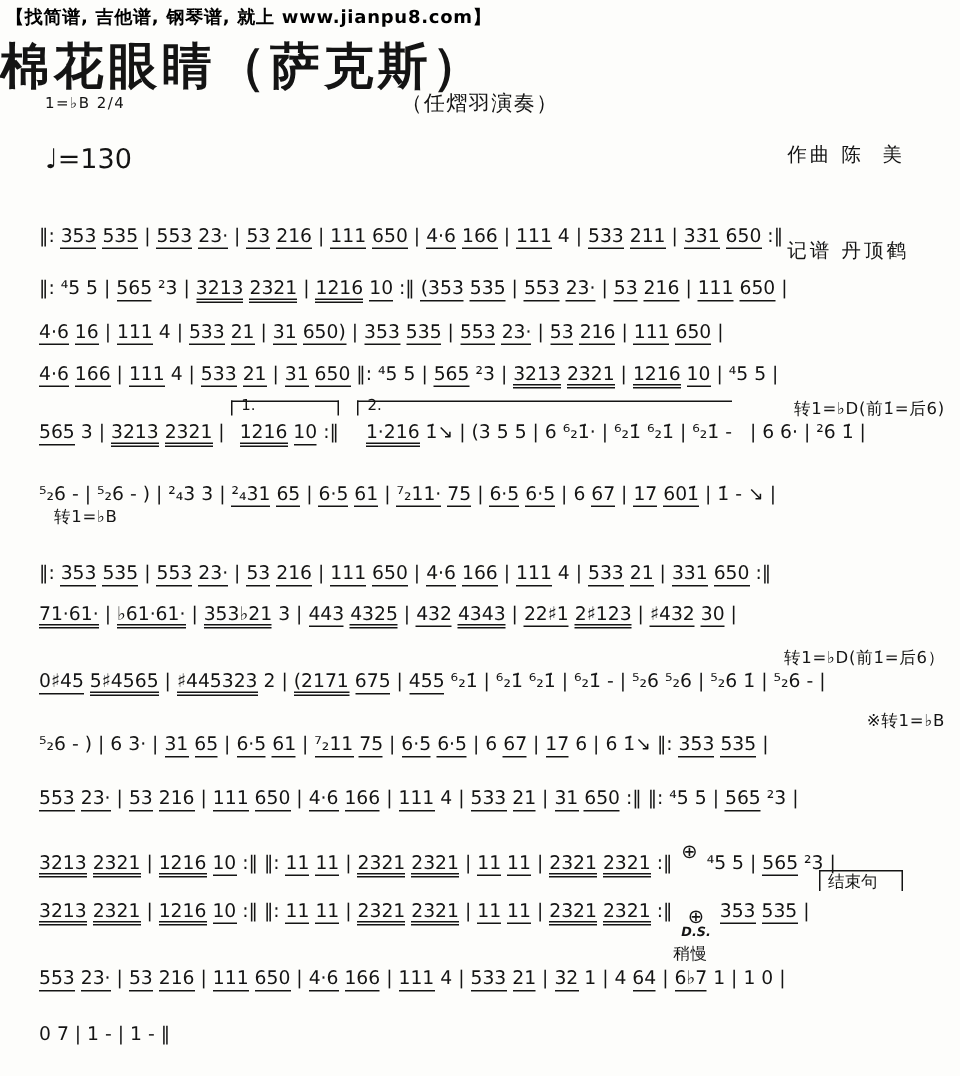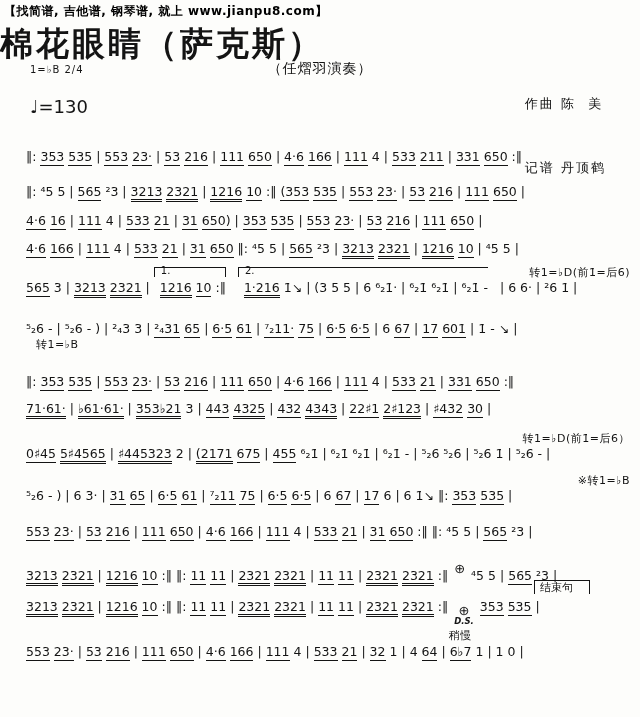--- a/index.html
+++ b/index.html
@@ -77,15 +77,16 @@
     <div class="line" style="top: 172px;"><span>⁵₂6</span> <span>-</span> <span>|</span> <span>⁵₂6</span> <span>-</span> <span>)</span> <span>|</span> <span>²₄3</span> <span>3</span> <span>|</span> <span class="u1">²₄31</span> <span class="u1">65</span> <span>|</span> <span class="u1">6·5</span> <span class="u1">61</span> <span>|</span> <span class="u1">⁷₂11·</span> <span class="u1">75</span> <span>|</span> <span class="u1">6·5</span> <span class="u1">6·5</span> <span>|</span> <span>6</span> <span class="u1">67</span> <span>|</span> <span class="u1">17</span> <span class="u1">601̇</span> <span>|</span> <span>1̇</span> <span>-</span> <span>↘</span> <span>|</span><span class="ann" style="bottom: -16px; left: 10px;">转1=♭B</span></div>
     <div class="line" style="top: 225px;"><span>‖:</span> <span class="u1">353</span> <span class="u1">535</span> <span>|</span> <span class="u1">553</span> <span class="u1">23·</span> <span>|</span> <span class="u1">53</span> <span class="u1">216</span> <span>|</span> <span class="u1">111</span> <span class="u1">650</span> <span>|</span> <span class="u1">4·6</span> <span class="u1">166</span> <span>|</span> <span class="u1">111</span> <span>4</span> <span>|</span> <span class="u1">533</span> <span class="u1">21</span> <span>|</span> <span class="u1">331</span> <span class="u1">650</span> <span>:‖</span></div>
     <div class="line" style="top: 252px;"><span class="u2">71·61·</span> <span>|</span> <span class="u2">♭61·61·</span> <span>|</span> <span class="u2">353♭21</span> <span>3</span> <span>|</span> <span class="u1">443</span> <span class="u2">4325</span> <span>|</span> <span class="u1">432</span> <span class="u2">4343</span> <span>|</span> <span class="u1">22♯1</span> <span class="u2">2♯123</span> <span>|</span> <span class="u1">♯432</span> <span class="u1">30</span> <span>|</span></div>
     <div class="line" style="top: 297px;"><span class="u1">0♯45</span> <span class="u2">5♯4565</span> <span>|</span> <span class="u2">♯445323</span> <span>2</span> <span>|</span> <span class="u2">(2171</span> <span class="u1">675</span> <span>|</span> <span class="u1">455</span> <span>⁶₂1̇</span> <span>|</span> <span>⁶₂1̇</span> <span>⁶₂1̇</span> <span>|</span> <span>⁶₂1̇</span> <span>-</span> <span>|</span> <span>⁵₂6</span> <span>⁵₂6</span> <span>|</span> <span>⁵₂6</span> <span>1̇</span> <span>|</span> <span>⁵₂6</span> <span>-</span> <span>|</span><span class="ann" style="top: -15px; right: 0px;">转1=♭D(前1̇=后6）</span></div>
     <div class="line" style="top: 339px;"><span>⁵₂6</span> <span>-</span> <span>)</span> <span>|</span> <span>6</span> <span>3·</span> <span>|</span> <span class="u1">31</span> <span class="u1">65</span> <span>|</span> <span class="u1">6·5</span> <span class="u1">61</span> <span>|</span> <span class="u1">⁷₂11</span> <span class="u1">75</span> <span>|</span> <span class="u1">6·5</span> <span class="u1">6·5</span> <span>|</span> <span>6</span> <span class="u1">67</span> <span>|</span> <span class="u1">17</span> <span>6</span> <span>|</span> <span>6</span> <span>1̇↘</span> <span>‖:</span> <span class="u1">353</span> <span class="u1">535</span> <span>|</span><span class="ann" style="top: -15px; right: 0px;">※转1=♭B</span></div>
     <div class="line" style="top: 375px;"><span class="u1">553</span> <span class="u1">23·</span> <span>|</span> <span class="u1">53</span> <span class="u1">216</span> <span>|</span> <span class="u1">111</span> <span class="u1">650</span> <span>|</span> <span class="u1">4·6</span> <span class="u1">166</span> <span>|</span> <span class="u1">111</span> <span>4</span> <span>|</span> <span class="u1">533</span> <span class="u1">21</span> <span>|</span> <span class="u1">31</span> <span class="u1">650</span> <span>:‖</span> <span>‖:</span> <span>⁴5</span> <span>5</span> <span>|</span> <span class="u1">565</span> <span>²3</span> <span>|</span></div>
     <div class="line" style="top: 412px;"><span class="u2">3213</span> <span class="u2">2321</span> <span>|</span> <span class="u2">1216</span> <span class="u1">10</span> <span>:‖</span> <span>‖:</span> <span class="u1">11</span> <span class="u1">11</span> <span>|</span> <span class="u2">2321</span> <span class="u2">2321</span> <span>|</span> <span class="u1">11</span> <span class="u1">11</span> <span>|</span> <span class="u2">2321</span> <span class="u2">2321</span> <span>:‖</span> <span class="coda">⊕</span> <span>⁴5</span> <span>5</span> <span>|</span> <span class="u1">565</span> <span>²3</span> <span>|</span></div>
     <div class="line" style="top: 450px;"><span class="u2">3213</span> <span class="u2">2321</span> <span>|</span> <span class="u2">1216</span> <span class="u1">10</span> <span>:‖</span> <span>‖:</span> <span class="u1">11</span> <span class="u1">11</span> <span>|</span> <span class="u2">2321</span> <span class="u2">2321</span> <span>|</span> <span class="u1">11</span> <span class="u1">11</span> <span>|</span> <span class="u2">2321</span> <span class="u2">2321</span> <span>:‖</span> <span class="codads">
         <span class="c">⊕</span>
         <span class="d">D.S.</span>
-      </span> <span class="u1">353</span> <span class="u1">535</span> <span>|</span><span class="endbox" style="top: -18px; right: 40px;">结束句</span></div>
+      </span> <span class="u1">353</span> <span class="u1">535</span> <span>|</span><span class="endbox" style="top: -18px; right: 28px;">结束句</span></div>
     <div class="line" style="top: 495px;"><span class="u1">553</span> <span class="u1">23·</span> <span>|</span> <span class="u1">53</span> <span class="u1">216</span> <span>|</span> <span class="u1">111</span> <span class="u1">650</span> <span>|</span> <span class="u1">4·6</span> <span class="u1">166</span> <span>|</span> <span class="u1">111</span> <span>4</span> <span>|</span> <span class="u1">533</span> <span class="u1">21</span> <span>|</span> <span class="u1">32</span> <span>1</span> <span>|</span> <span>4</span> <span class="u1">64</span> <span>|</span> <span class="u1">6♭7</span> <span>1</span> <span>|</span> <span>1</span> <span>0</span> <span>|</span><span class="ann" style="top: -16px; left: 70%;">稍慢</span></div>
+    <div class="line" style="top: 532px;"><span>0</span> <span>7</span> <span>|</span> <span>1</span> <span>-</span> <span>|</span> <span>1</span> <span>-</span> <span>‖</span></div>
   </div>
 
 </body></html>

